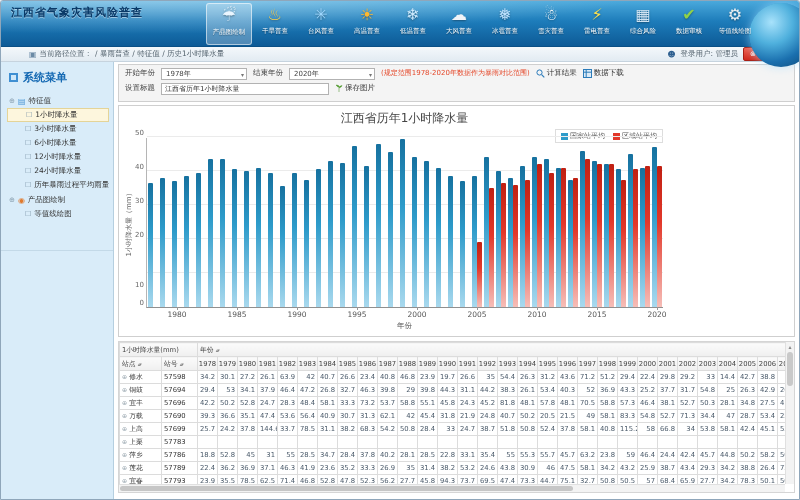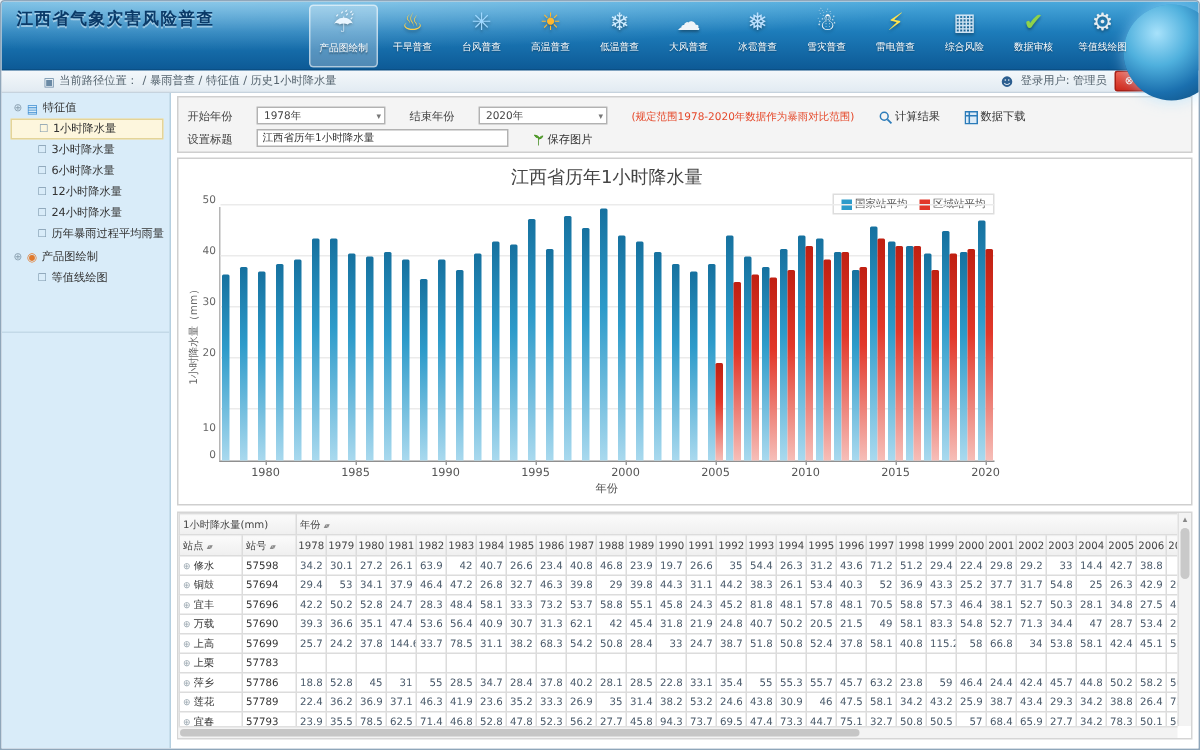--- a/index.html
+++ b/index.html
@@ -39,21 +39,21 @@
   .side-title .sq{width:9px;height:9px;border:2px solid #3f8fd2;background:#cfe7f8;display:inline-block;}
   .tree{padding:2px 4px 10px 6px;border-bottom:1px solid #c3d9e8;min-height:160px;}
   .tgroup{display:flex;align-items:center;gap:3px;font-size:7.5px;color:#333;padding:3px 0 2px 2px;cursor:pointer;}
   .tnode{color:#8aa0b0;font-size:7px;}
   .titem{display:flex;align-items:center;gap:3px;font-size:7.5px;color:#333;padding:2px 0 2px 18px;cursor:pointer;white-space:nowrap;}
   .titem .cb{color:#7d97ab;font-size:7px;}
   .titem.active{background:#fdf6dd;border:1px solid #e4d498;padding-top:1px;padding-bottom:1px;}
   main{flex:1;padding:2px 4px;background:#fff;overflow:hidden;}
   
   .filters{border:1px solid #cfcfcf;background:#f4f4f4;padding:3px 6px;}
-  .frow{display:flex;align-items:flex-end;gap:16px;height:15px;font-size:7.5px;color:#444;}
+  .frow{display:flex;align-items:flex-start;gap:6px;height:15px;font-size:7.5px;color:#444;}
   .flabel{white-space:nowrap;}
   .select{width:86px;height:12px;border:1px solid #b2b2b2;background:#fff;display:inline-flex;
     align-items:center;justify-content:space-between;padding:0 2px 0 4px;font-size:7px;cursor:pointer;}
   .select .dd{color:#777;font-size:6px;}
   .note{color:#e5482a;font-size:7px;white-space:nowrap;}
   .toolbtn{display:inline-flex;align-items:center;gap:2px;font-size:7.5px;color:#333;cursor:pointer;white-space:nowrap;}
   .tinput{width:168px;height:12px;border:1px solid #b2b2b2;font-size:7px;padding:0 3px;color:#333;font-family:inherit;}
   
   .chartpanel{border:1px solid #cfcfcf;margin-top:3px;height:232px;position:relative;background:#fff;}
   .ctitle{position:absolute;left:27px;width:517px;top:4px;text-align:center;font-size:12px;color:#444;}
@@ -163,20 +163,24 @@
     </div>
     <div class="userarea">
       <span class="uicon">☻</span>
       <span>登录用户: 管理员</span>
       <button class="logout"><span>⊗</span> <span>退出系统</span></button>
     </div>
   </div>
 
   <div class="content">
     <aside>
+      <div class="side-title">
+        <span class="sq"></span>
+        <span>系统菜单</span>
+      </div>
       <div class="tree" id="tree">
           <div class="tgroup">
             <span class="tnode">⊕</span>
             <span style="color:#3f8fd2;font-size:8px">▤</span>
             <span>特征值</span>
           </div>
           <div class="titem active">
             <span class="cb">☐</span>
             <span>1小时降水量</span>
           </div>

